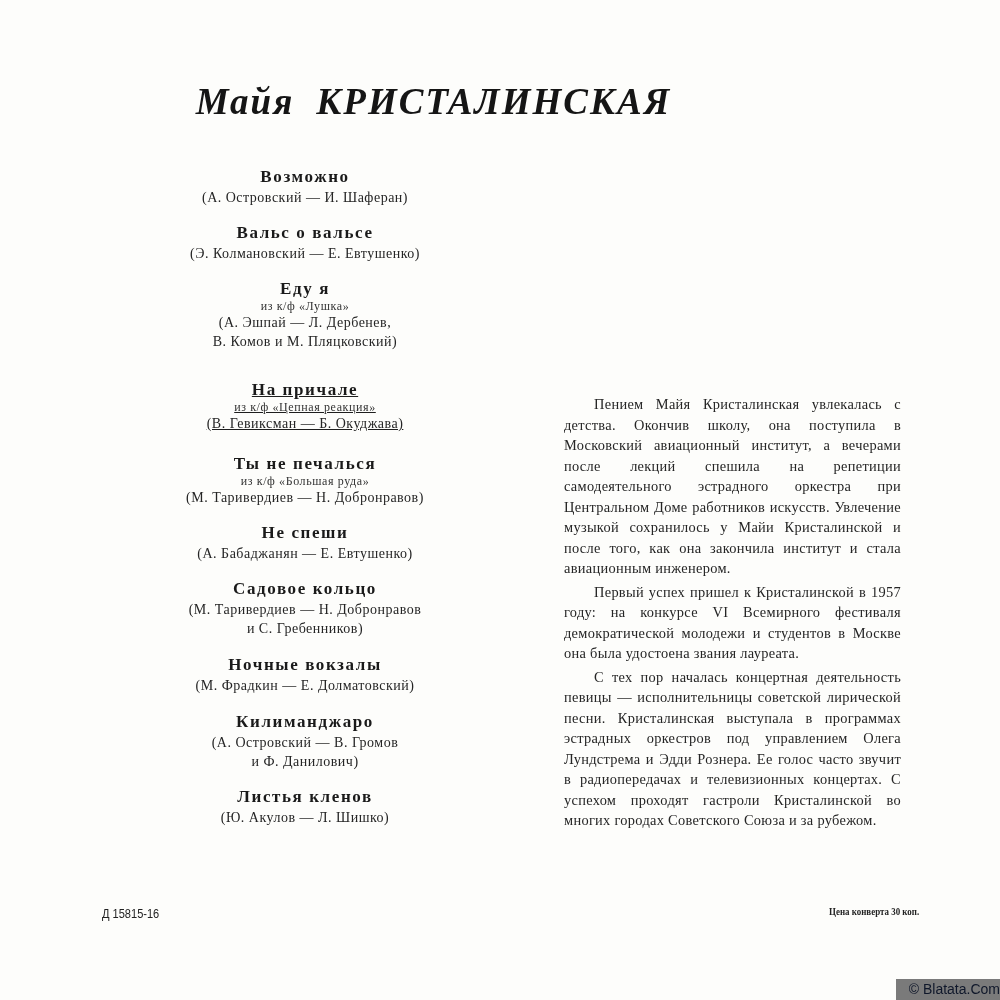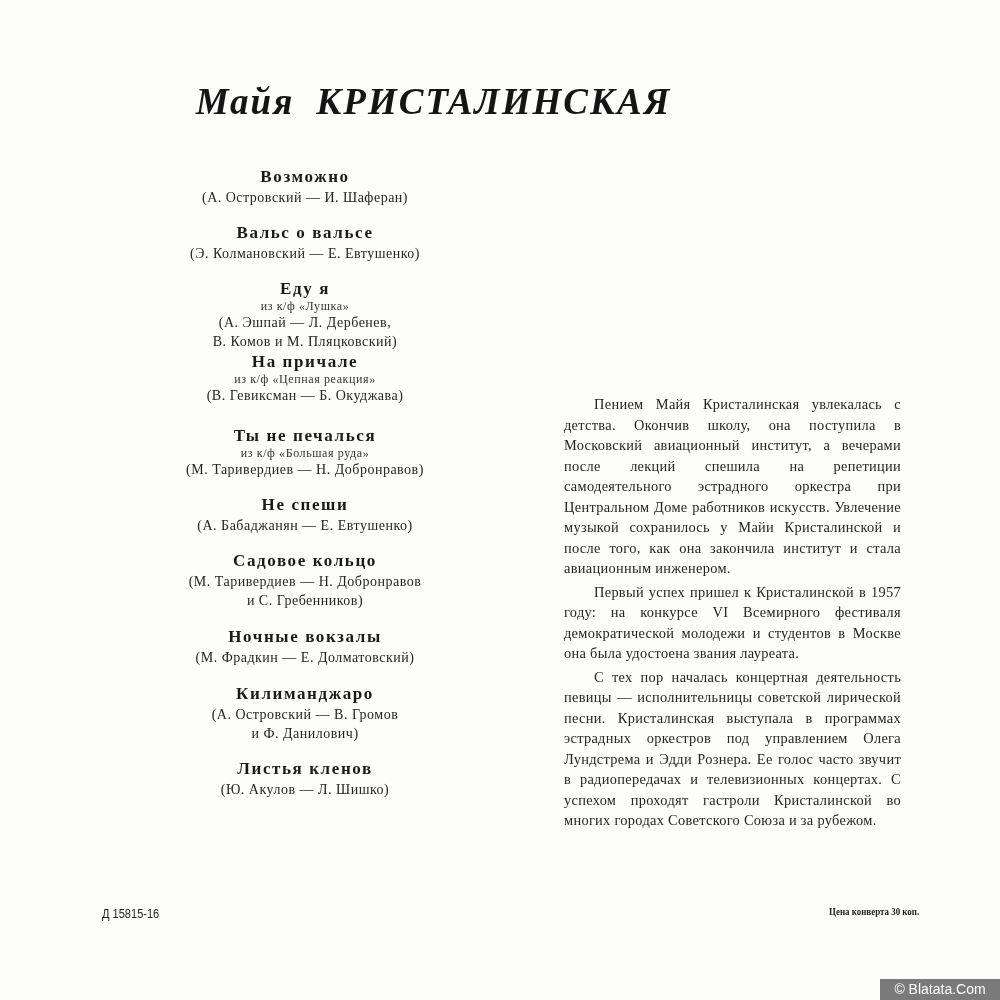--- a/index.html
+++ b/index.html
@@ -39,23 +39,23 @@
     position: absolute; left: 102px; top: 906px; font-size: 13px; color: #222;
     font-family: "Liberation Sans Narrow", "Liberation Sans", sans-serif;
     transform: scaleX(0.85); transform-origin: left;
   }
   .price {
     position: absolute; left: 829px; top: 906px; font-size: 10.5px; color: #222;
     font-weight: bold; transform: scaleX(0.85); transform-origin: left;
     white-space: nowrap;
   }
   .watermark {
-    position: absolute; right: 0; bottom: 0; width: 120px; height: 21px;
-    background: #7a7a7a; color: #ffffff; font-size: 14px; line-height: 21px;
-    text-align: center; font-family: "Liberation Sans", sans-serif;
+    position: absolute; right: 0; bottom: 0; width: 104px; height: 21px;
+    background: #7a7a7a; color: #0f172a; font-size: 14px; line-height: 21px;
+    text-align: right; font-family: "Liberation Sans", sans-serif;
   }
 </style>
 </head>
 <body>
 
 <div class="title">
   <span class="first">Майя</span><span>КРИСТАЛИНСКАЯ</span>
 </div>
 
 <div class="tracks" id="tracks">
@@ -66,21 +66,21 @@
     <div class="track" style="margin-top: 15px;">
       <div class="track-title">Вальс о вальсе</div>
       <div class="track-credits">(Э. Колмановский — Е. Евтушенко)</div>
     </div>
     <div class="track" style="margin-top: 15px;">
       <div class="track-title">Еду я</div>
       <div class="track-film">из к/ф «Лушка»</div>
       <div class="track-credits">(А. Эшпай — Л. Дербенев,</div>
       <div class="track-credits">В. Комов и М. Пляцковский)</div>
     </div>
-    <div class="track" style="margin-top: 0;">
+    <div class="track" style="margin-top: 28px; text-decoration: underline;">
       <div class="track-title">На причале</div>
       <div class="track-film">из к/ф «Цепная реакция»</div>
       <div class="track-credits">(В. Гевиксман — Б. Окуджава)</div>
     </div>
     <div class="track" style="margin-top: 20px;">
       <div class="track-title">Ты не печалься</div>
       <div class="track-film">из к/ф «Большая руда»</div>
       <div class="track-credits">(М. Таривердиев — Н. Добронравов)</div>
     </div>
     <div class="track" style="margin-top: 15px;">

